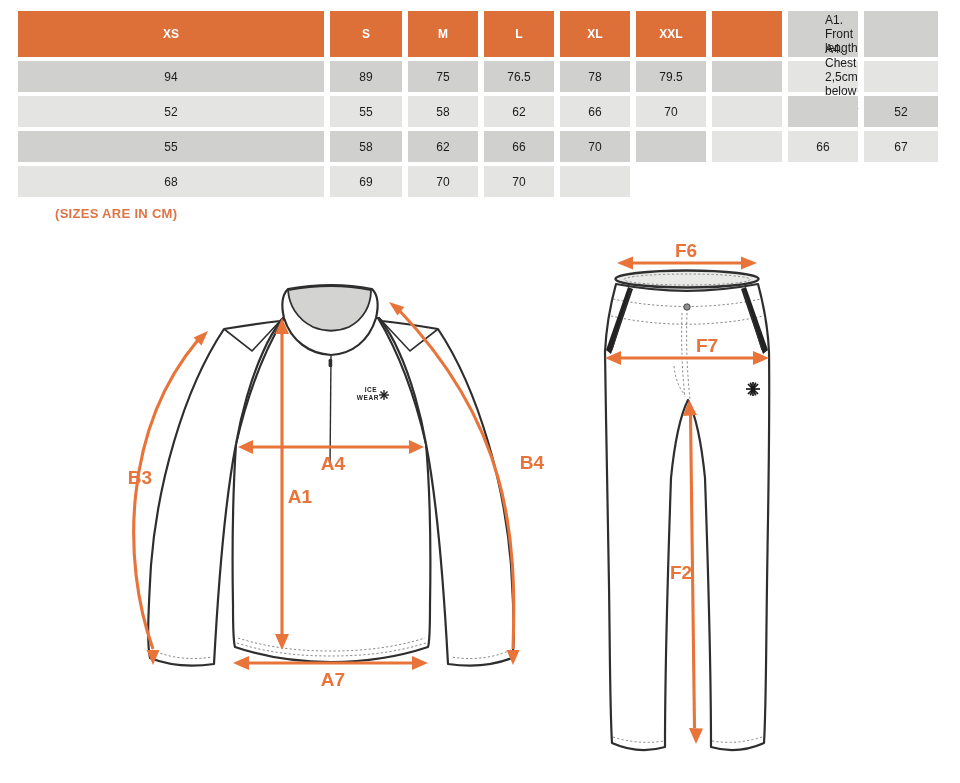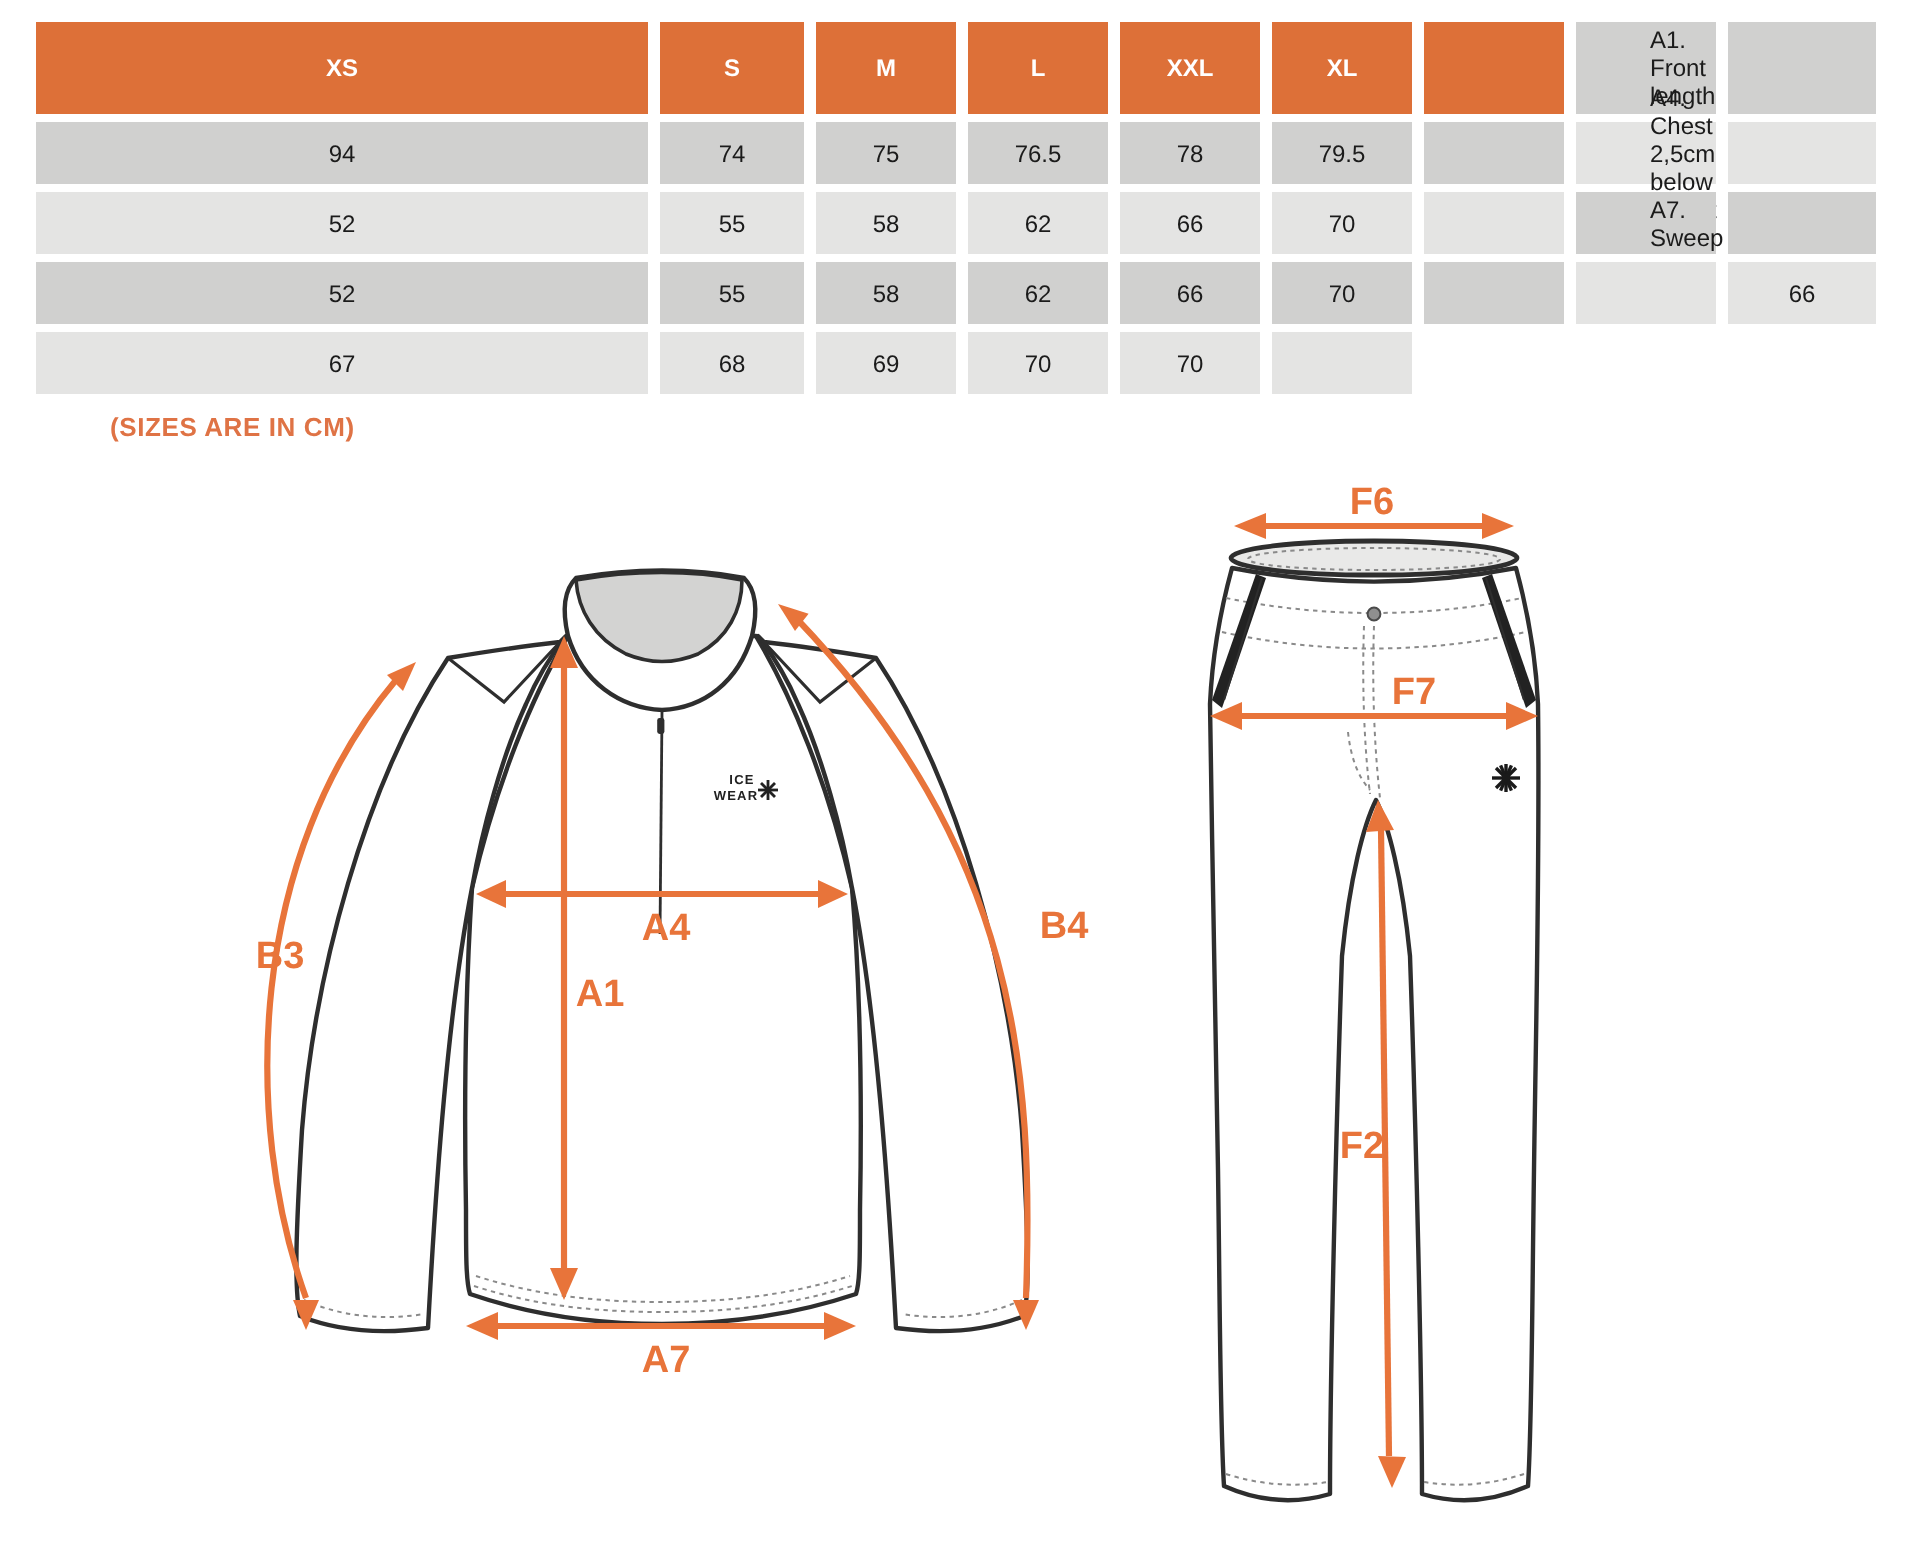--- a/index.html
+++ b/index.html
@@ -47,45 +47,44 @@
 </style>
 </head>
 <body>
 
 <div class="size-table">
 
   <div class="cell h">XS</div>
   <div class="cell h">S</div>
   <div class="cell h">M</div>
   <div class="cell h">L</div>
+  <div class="cell h">XL</div>
   <div class="cell h">XXL</div>
-  <div class="cell h">XL</div>
   <div class="cell h"></div>
 
   <div class="cell label bg-dark">A1. Front length</div>
   <div class="cell bg-dark"></div>
   <div class="cell val bg-dark">94</div>
-  <div class="cell val bg-dark">74</div>
+  <div class="cell val bg-dark">89</div>
   <div class="cell val bg-dark">75</div>
   <div class="cell val bg-dark">76.5</div>
   <div class="cell val bg-dark">78</div>
   <div class="cell val bg-dark">79.5</div>
   <div class="cell bg-dark"></div>
 
   <div class="cell label bg-light">A4. Chest 2,5cm below armpit</div>
   <div class="cell bg-light"></div>
   <div class="cell val bg-light">52</div>
   <div class="cell val bg-light">55</div>
   <div class="cell val bg-light">58</div>
   <div class="cell val bg-light">62</div>
   <div class="cell val bg-light">66</div>
   <div class="cell val bg-light">70</div>
   <div class="cell bg-light"></div>
 
-  <div class="cell label bg-dark">A7. Sweep</div>
   <div class="cell bg-dark"></div>
   <div class="cell val bg-dark">52</div>
   <div class="cell val bg-dark">55</div>
   <div class="cell val bg-dark">58</div>
   <div class="cell val bg-dark">62</div>
   <div class="cell val bg-dark">66</div>
   <div class="cell val bg-dark">70</div>
   <div class="cell bg-dark"></div>
 
   <div class="cell bg-light"></div>

